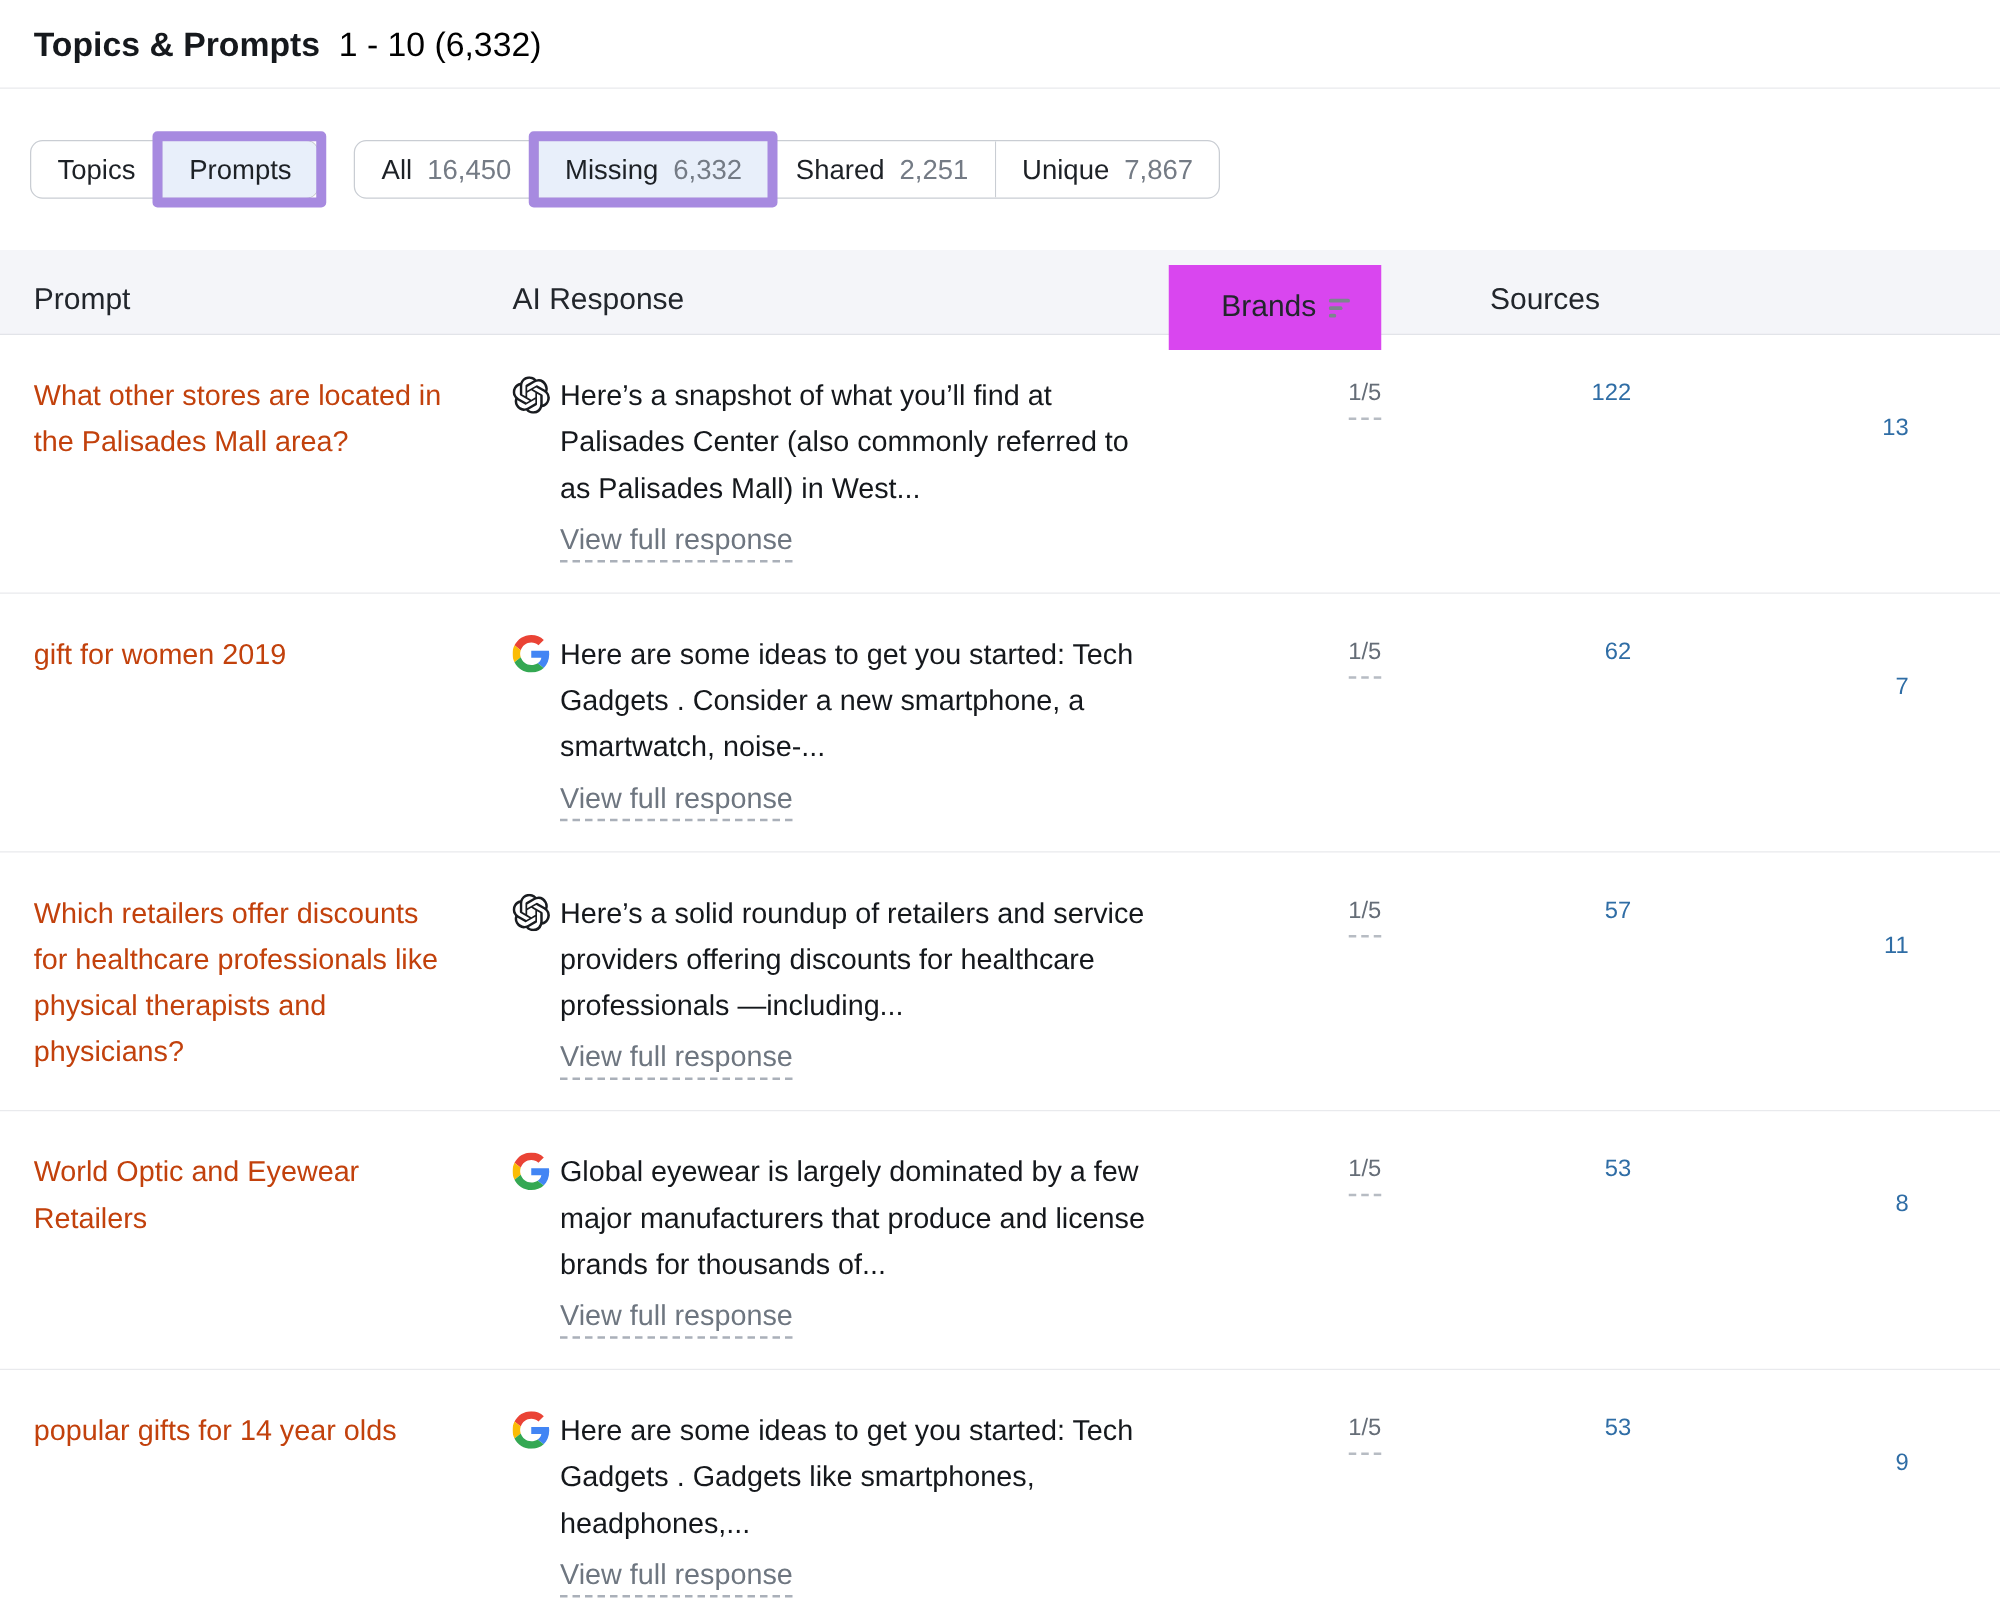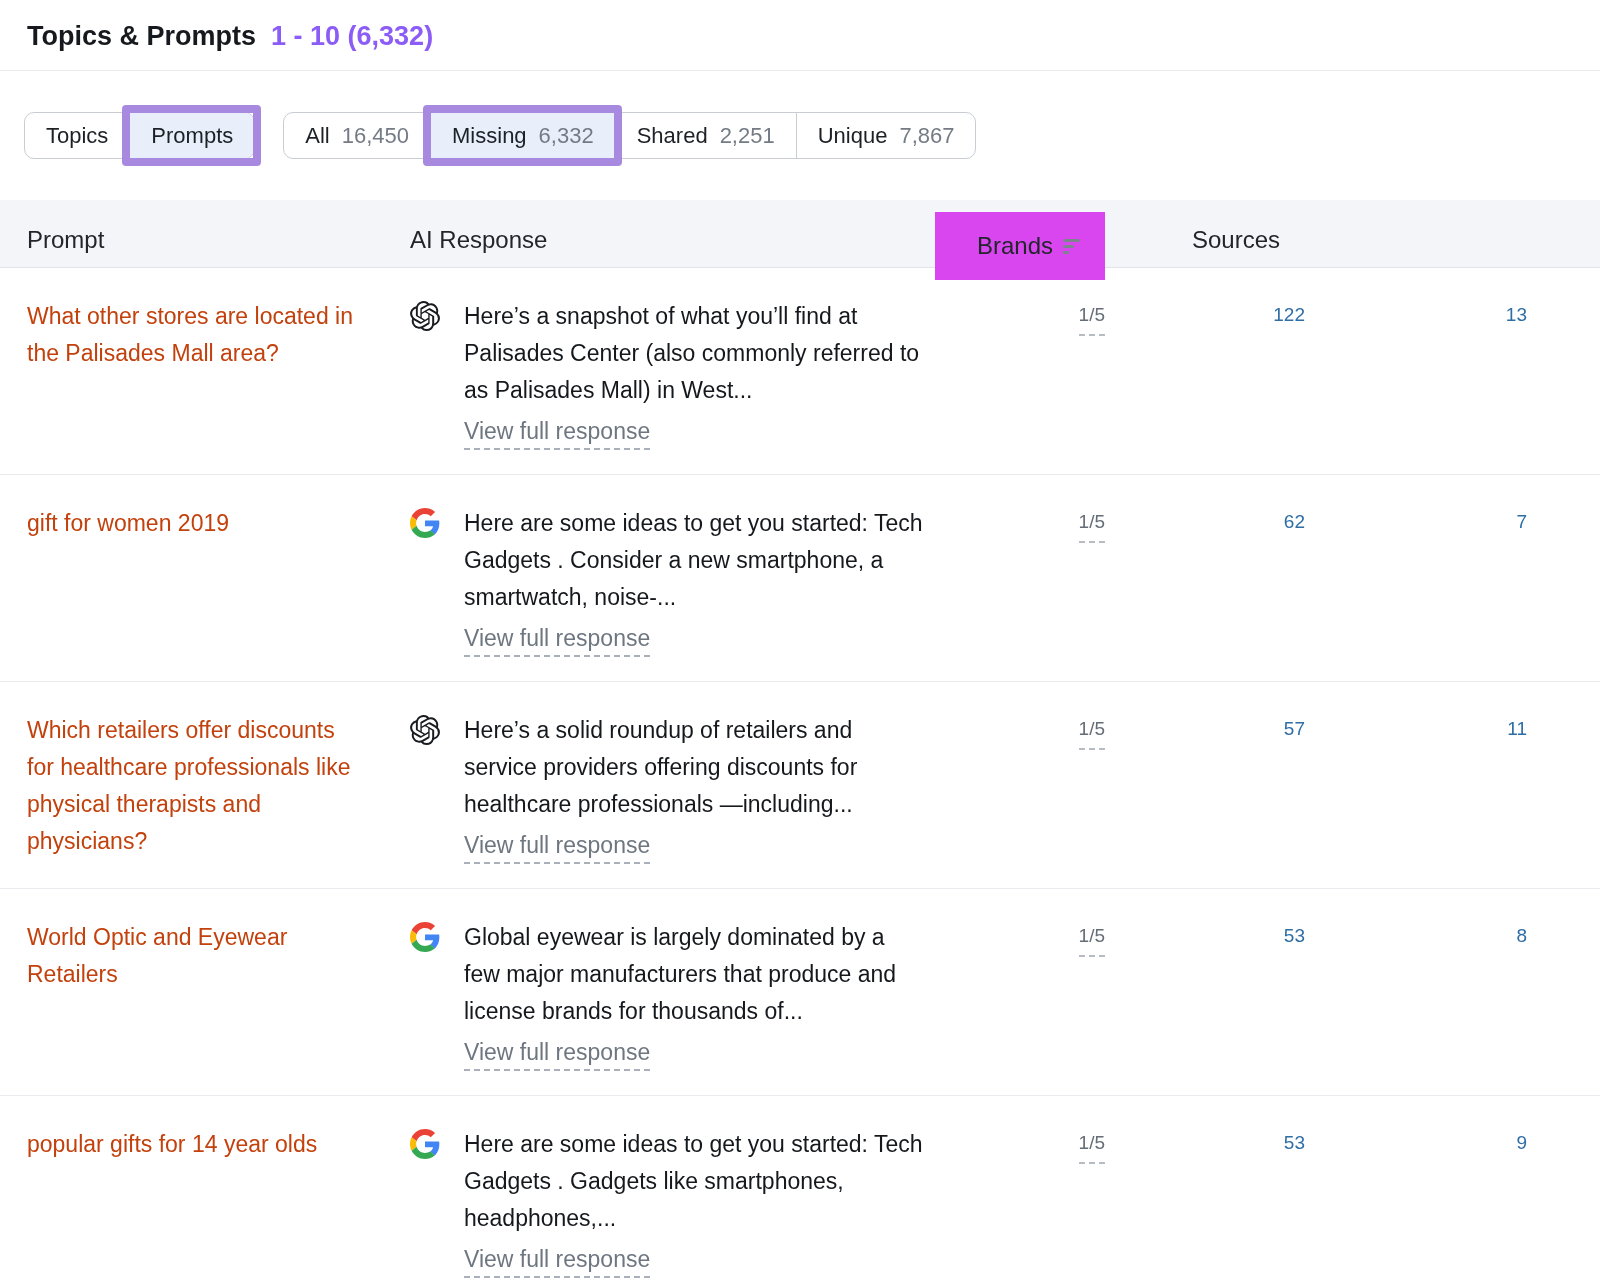--- a/index.html
+++ b/index.html
@@ -3,21 +3,21 @@
 <meta charset="utf-8">
 <style>
   * { margin:0; padding:0; box-sizing:border-box; }
   html,body { background:#ffffff; }
   body { font-family:"Liberation Sans","DejaVu Sans",sans-serif; color:#1a1d21; }
   .page { position:relative; width:1600px; height:1280px; overflow:hidden; background:#fff; }
 
   
   .title-bar { padding:16px 27px 0 27px; height:71px; border-bottom:1px solid #e9eaed; }
   .title-bar h1 { font-size:27px; line-height:40px; font-weight:700; color:#16191d; display:flex; gap:15px; align-items:baseline; }
-  .title-range { font-weight:700; color:#8b5cf6; }
+  .title-range { font-weight:400; color:#000000; }
 
   
   .filter-bar { margin:41px 0 0 24px; display:flex; gap:28px; align-items:center; }
   .seg { display:inline-flex; border:1px solid #c9cdd3; border-radius:10px; background:#fff; height:47px; align-items:stretch; }
   .seg-wrap { position:relative; display:inline-flex; }
   .seg-btn { appearance:none; background:transparent; border:none; border-left:1px solid #c9cdd3;
              display:flex; align-items:center; gap:12px; padding:0 21px; font-family:inherit;
              font-size:22px; color:#1d2126; cursor:pointer; white-space:nowrap; }
   .seg > .seg-wrap:first-child .seg-btn, .seg > .seg-btn:first-child { border-left:none; border-radius:9px 0 0 9px; }
   .seg > .seg-wrap:last-child .seg-btn, .seg > .seg-btn:last-child { border-radius:0 9px 9px 0; }
@@ -30,30 +30,30 @@
   .grid-row { display:grid; grid-template-columns:383px 525px 170px 225px 247px; padding-left:27px; padding-right:23px; }
   .thead { margin-top:41px; background:#f4f5f9; height:68px; align-items:center; font-size:24px; color:#22262c; border-bottom:1px solid #e2e4e9; }
   .th { display:flex; align-items:center; height:68px; }
   .th.right { justify-content:flex-end; }
   .th-brands { background:#d946ef; padding-right:25px; gap:10px; cursor:pointer;margin-top:12px; }
   .th-sources { padding-right:50px; }
   .sort-icon { display:inline-flex; }
 
   .trow { align-items:start; padding-top:30px; padding-bottom:24px; border-bottom:1px solid #e9eaed; }
   .cell-prompt { font-size:23px; line-height:37px; color:#c2410c; padding-right:55px; }
-  .cell-response { display:flex; gap:24px; align-items:flex-start; padding-right:10px; }
+  .cell-response { display:flex; gap:8px; align-items:flex-start; padding-right:10px; }
   .engine-ico { flex:0 0 30px; width:30px; height:30px; margin-top:3px; }
   .resp-body { flex:1; min-width:0; }
   .resp-text { font-size:23px; line-height:37px; color:#15181c; }
   .view-link { display:inline-block; margin-top:7px; font-size:23px; line-height:30px; color:#6e7680;
                border-bottom:2px dashed #aab0b9; padding-bottom:2px; cursor:pointer; text-decoration:none; }
   .cell-num { font-size:19px; line-height:34px; text-align:right; }
   .mentioned-val { display:inline-block; color:#656d77; border-bottom:2px dashed #b7bcc3; padding-bottom:2px; cursor:pointer; }
   .cell-brands { padding-right:25px; }
-  .cell-sources { padding-right:50px; }
+  .cell-sources { padding-right:50px;margin-top:28px; }
   .blue-link { color:#2f6da5; text-decoration:none; cursor:pointer; }
 </style>
 </head>
 <body>
 
 <svg width="0" height="0" style="position:absolute">
   <defs>
     <g id="openai-logo">
       <path fill="#191c20" d="M22.2819 9.8211a5.9847 5.9847 0 0 0-.5157-4.9108 6.0462 6.0462 0 0 0-6.5098-2.9A6.0651 6.0651 0 0 0 4.9807 4.1818a5.9847 5.9847 0 0 0-3.9977 2.9 6.0462 6.0462 0 0 0 .7427 7.0966 5.98 5.98 0 0 0 .511 4.9107 6.051 6.051 0 0 0 6.5146 2.9001A5.9847 5.9847 0 0 0 13.2599 24a6.0557 6.0557 0 0 0 5.7718-4.2058 5.9894 5.9894 0 0 0 3.9977-2.9001 6.0557 6.0557 0 0 0-.7475-7.073zm-9.022 12.6081a4.4755 4.4755 0 0 1-2.8764-1.0408l.1419-.0804 4.7783-2.7582a.7948.7948 0 0 0 .3927-.6813v-6.7369l2.02 1.1686a.071.071 0 0 1 .038.0615v5.5826a4.504 4.504 0 0 1-4.4945 4.4849zm-9.6607-4.1254a4.4708 4.4708 0 0 1-.5346-3.0137l.142.0852 4.783 2.7582a.7712.7712 0 0 0 .7806 0l5.8428-3.3685v2.3324a.0804.0804 0 0 1-.0332.0615L9.74 19.9502a4.4992 4.4992 0 0 1-6.1408-1.6464zM2.3408 7.8956a4.485 4.485 0 0 1 2.3655-1.9728V11.6a.7664.7664 0 0 0 .3879.6765l5.8144 3.3543-2.0201 1.1685a.0757.0757 0 0 1-.071 0l-4.8303-2.7865A4.504 4.504 0 0 1 2.3408 7.8956zm16.5963 3.8558L13.1038 8.364 15.1192 7.2a.0757.0757 0 0 1 .071 0l4.8303 2.7913a4.4944 4.4944 0 0 1-.6765 8.1042v-5.6772a.79.79 0 0 0-.407-.667zm2.0107-3.0231l-.142-.0852-4.7735-2.7818a.7759.7759 0 0 0-.7854 0L9.409 9.2297V6.8974a.0662.0662 0 0 1 .0284-.0615l4.8303-2.7866a4.4992 4.4992 0 0 1 6.6802 4.66zM8.3065 12.863l-2.02-1.1638a.0804.0804 0 0 1-.038-.0567V6.0742a4.4992 4.4992 0 0 1 7.3757-3.4537l-.142.0805L8.704 5.459a.7948.7948 0 0 0-.3927.6813zm1.0976-2.3654l2.602-1.4998 2.6069 1.4998v2.9994l-2.5974 1.4997-2.6067-1.4997z"></path>
     </g>

